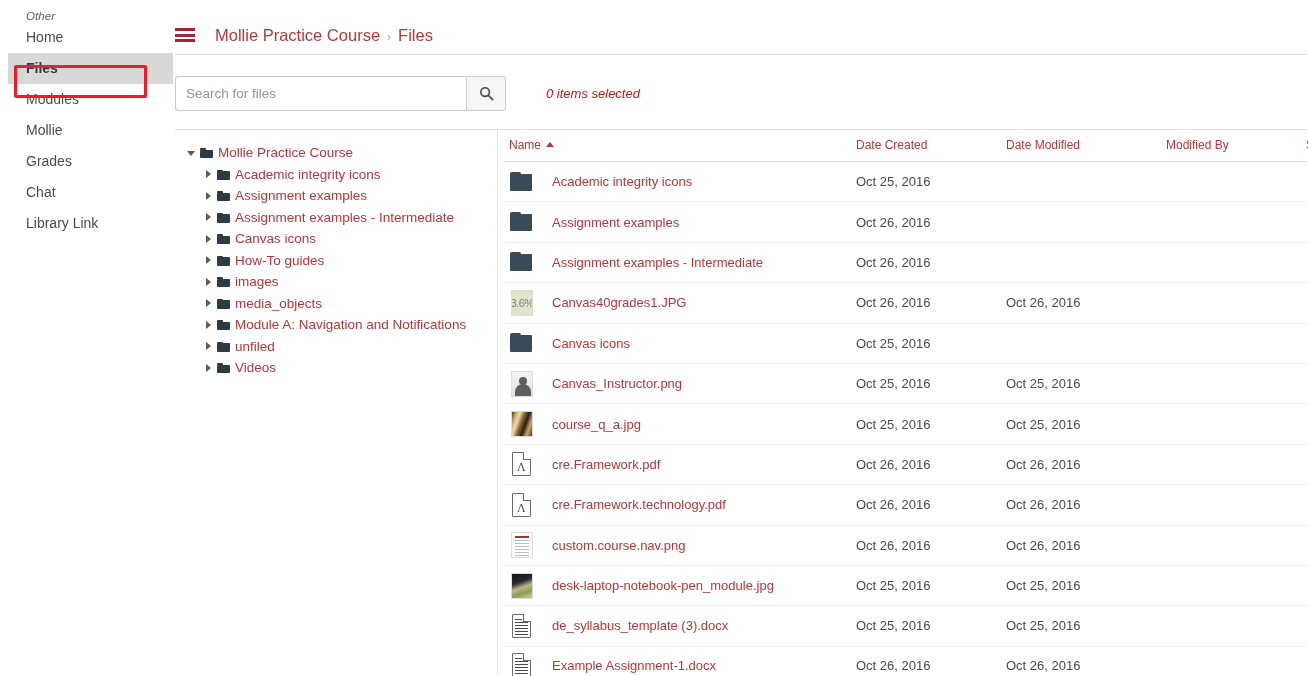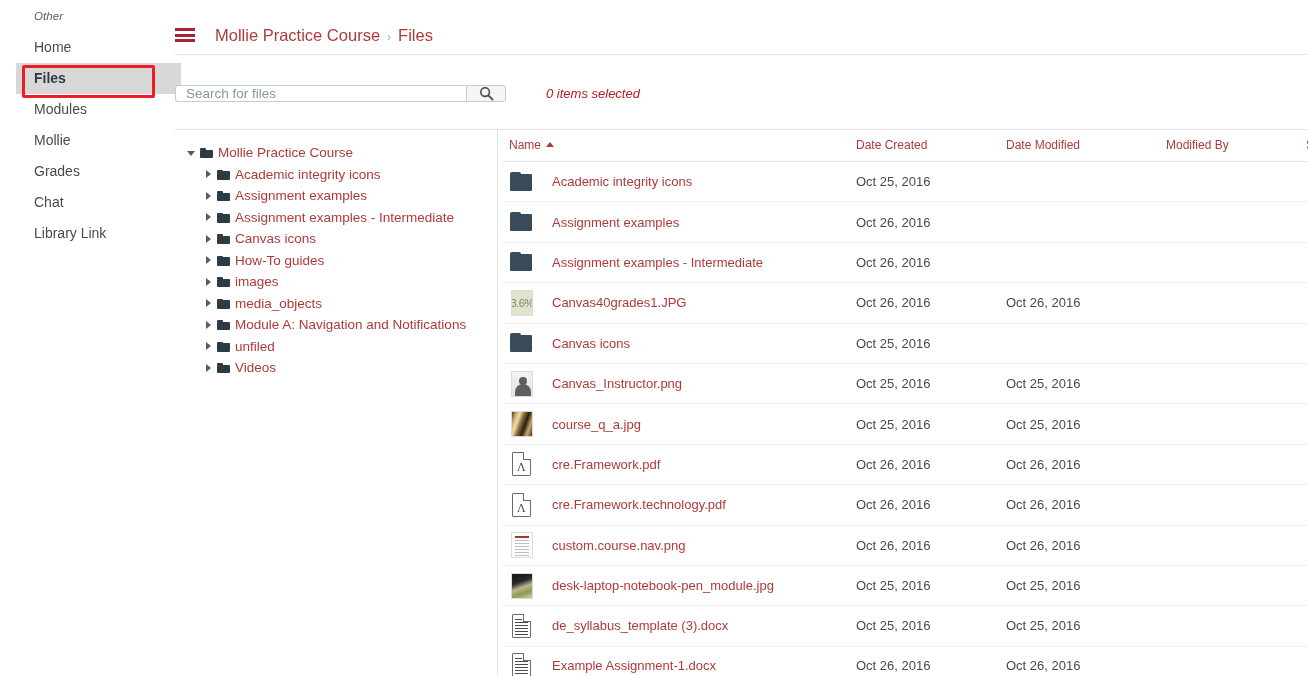--- a/index.html
+++ b/index.html
@@ -8,32 +8,32 @@
     width: 1308px; height: 676px;
     background: #ffffff;
     font-family: "Liberation Sans", sans-serif;
     color: #2d3b45;
     overflow: hidden;
   }
   .page { position: relative; width: 1308px; height: 676px; }
 
   
   .course-nav {
-    position: absolute; left: 16px; top: 0;
+    position: absolute; left: 8px; top: 0;
     width: 165px; height: 676px;
     background: #ffffff;
   }
   .nav-other {
     font-size: 11.5px;
     font-style: italic;
     color: #5c5c5c;
     padding: 10px 0 0 18px;
     letter-spacing: .1px;
   }
-  .nav-list { margin-top: 10px; }
+  .nav-list { }
   .nav-item {
     display: block;
     font-size: 14px;
     color: #4a4a4a;
     padding: 8px 0 8px 18px;
     line-height: 15px;
     text-decoration: none;
     cursor: pointer;
   }
   .nav-item.active {
@@ -96,21 +96,21 @@
 
   
   .toolbar {
     position: absolute; left: 0; top: 55px;
     width: 1143px; height: 45px;
     display: flex; align-items: center;
     padding-left: 10px;
   }
   .search-wrap {
     display: flex;
-    height: 17px;
+    height: 35px;
     width: 331px;
   }
   .search-input {
     flex: 1;
     border: 1px solid #c7cdd1;
     border-right: none;
     border-radius: 3px 0 0 3px;
     padding: 0 10px;
     font-size: 13.5px;
     font-family: "Liberation Sans", sans-serif;

